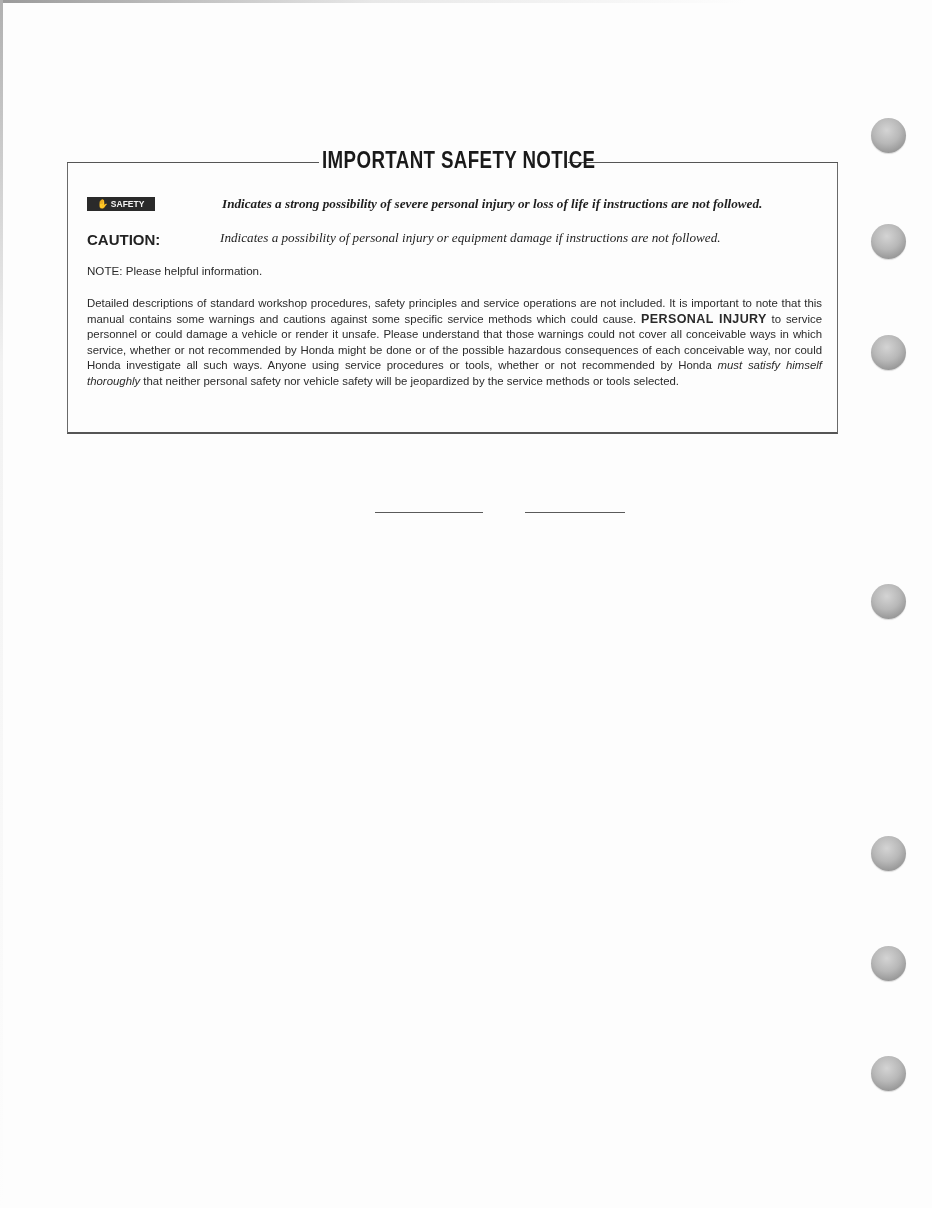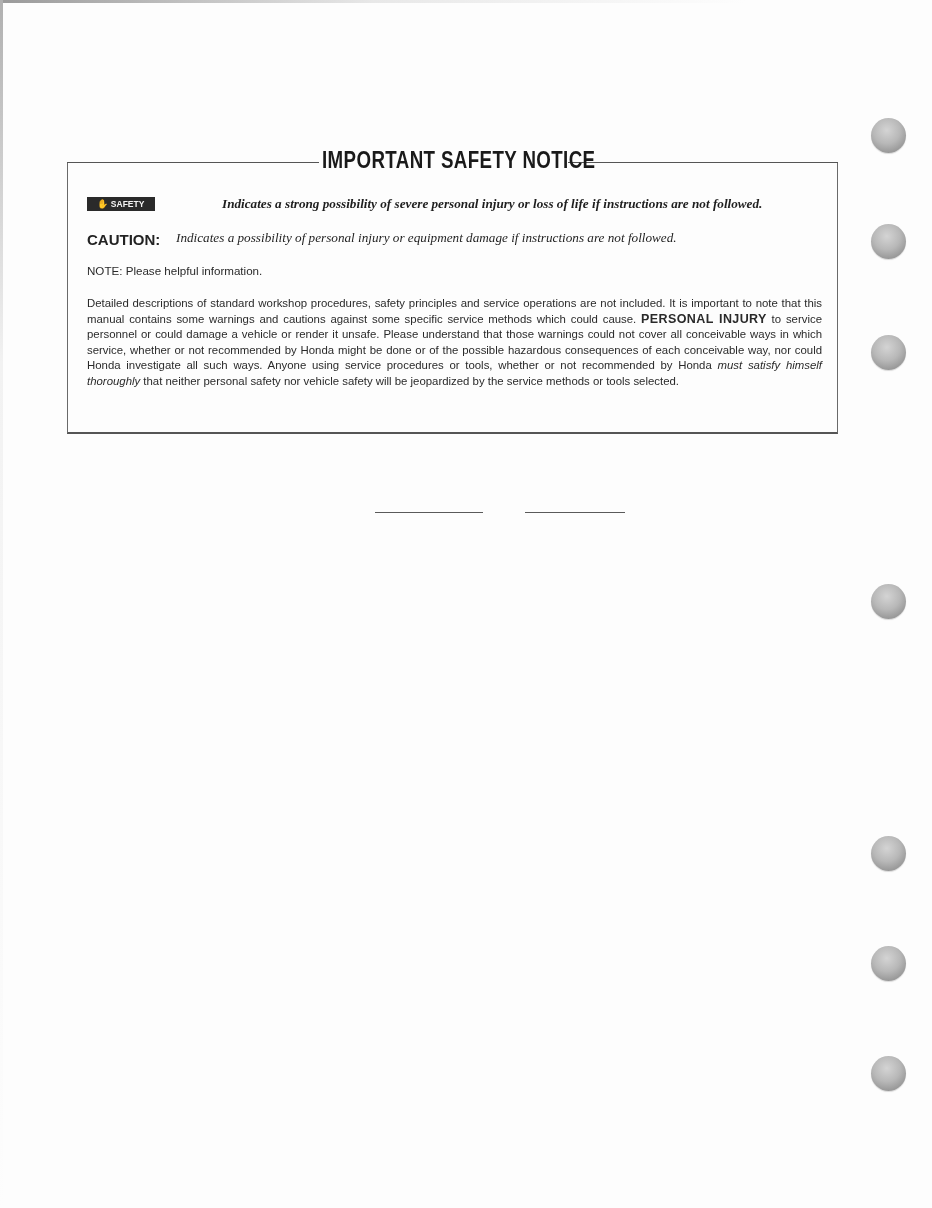--- a/index.html
+++ b/index.html
@@ -85,21 +85,21 @@
   <div class="top-line-right"></div>
   <div class="notice-title">IMPORTANT SAFETY NOTICE</div>
 
   <div class="warning-badge">
     <span class="hand-icon">✋</span>
     <span>SAFETY</span>
   </div>
   <div class="def-text bold" style="top:196px;">Indicates a strong possibility of severe personal injury or loss of life if instructions are not followed.</div>
 
   <div class="caution-label">CAUTION:</div>
-  <div class="def-text" style="top:230px;">Indicates a possibility of personal injury or equipment damage if instructions are not followed.</div>
+  <div class="def-text" style="top:230px;margin-left:44px;">Indicates a possibility of personal injury or equipment damage if instructions are not followed.</div>
 
   <div class="note-line">NOTE:  Please helpful information.</div>
 
   <div class="body-para"><span>Detailed descriptions of standard workshop procedures, safety principles and service operations are not included. It is important to note that this manual contains some warnings and cautions against some specific service methods which could cause. </span><b>PERSONAL INJURY</b><span> to service personnel or could damage a vehicle or render it unsafe. Please understand that those warnings could not cover all conceivable ways in which service, whether or not recommended by Honda might be done or of the possible hazardous consequences of each conceivable way, nor could Honda investigate all such ways. Anyone using service procedures or tools, whether or not recommended by Honda </span><i>must satisfy himself thoroughly</i><span> that neither personal safety nor vehicle safety will be jeopardized by the service methods or tools selected.</span></div>
 </div>
 
 <div class="blank-line" style="left:375px; width:108px;"></div>
 <div class="blank-line" style="left:525px; width:100px;"></div>
 
 <div id="holes">

